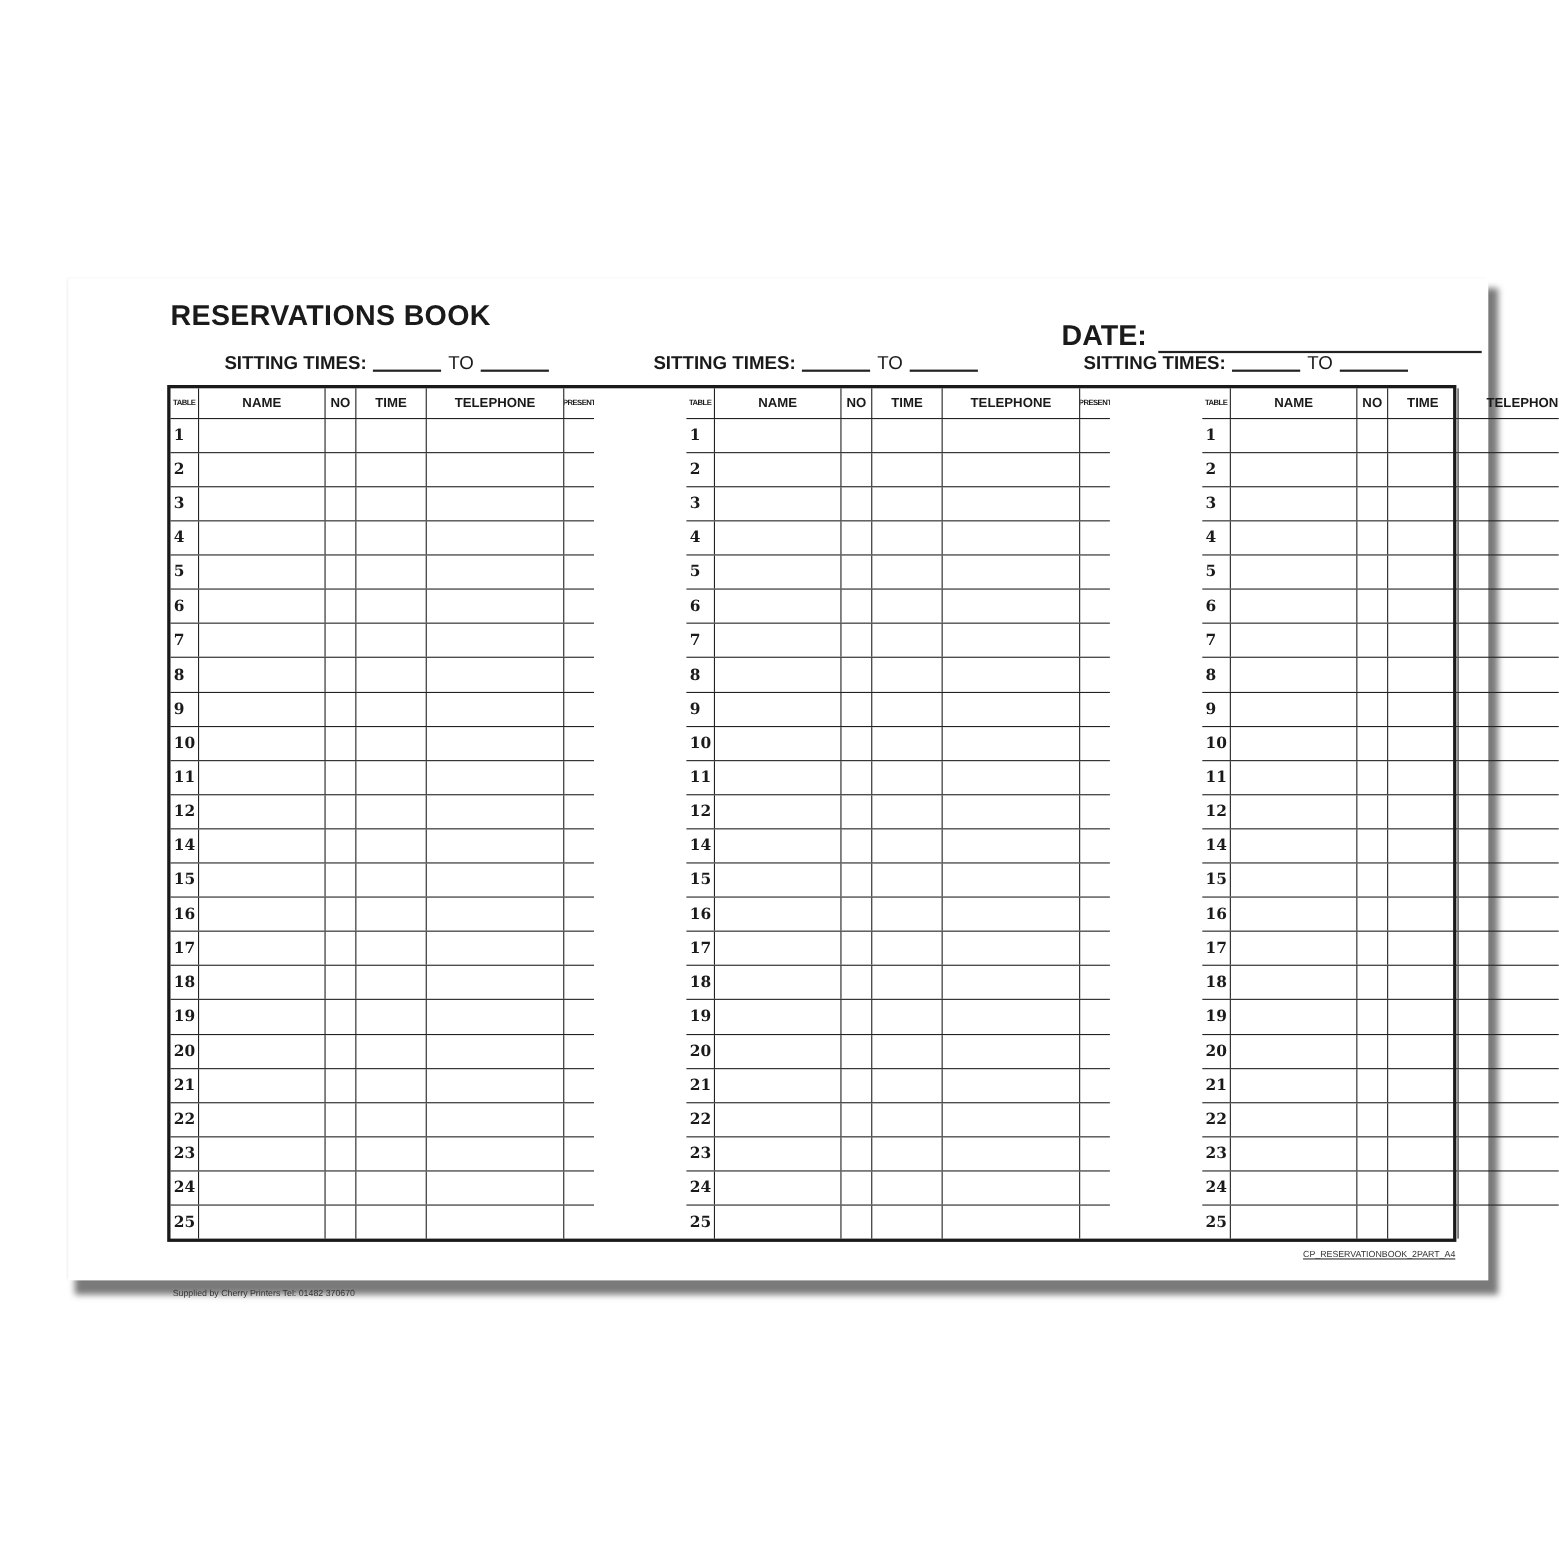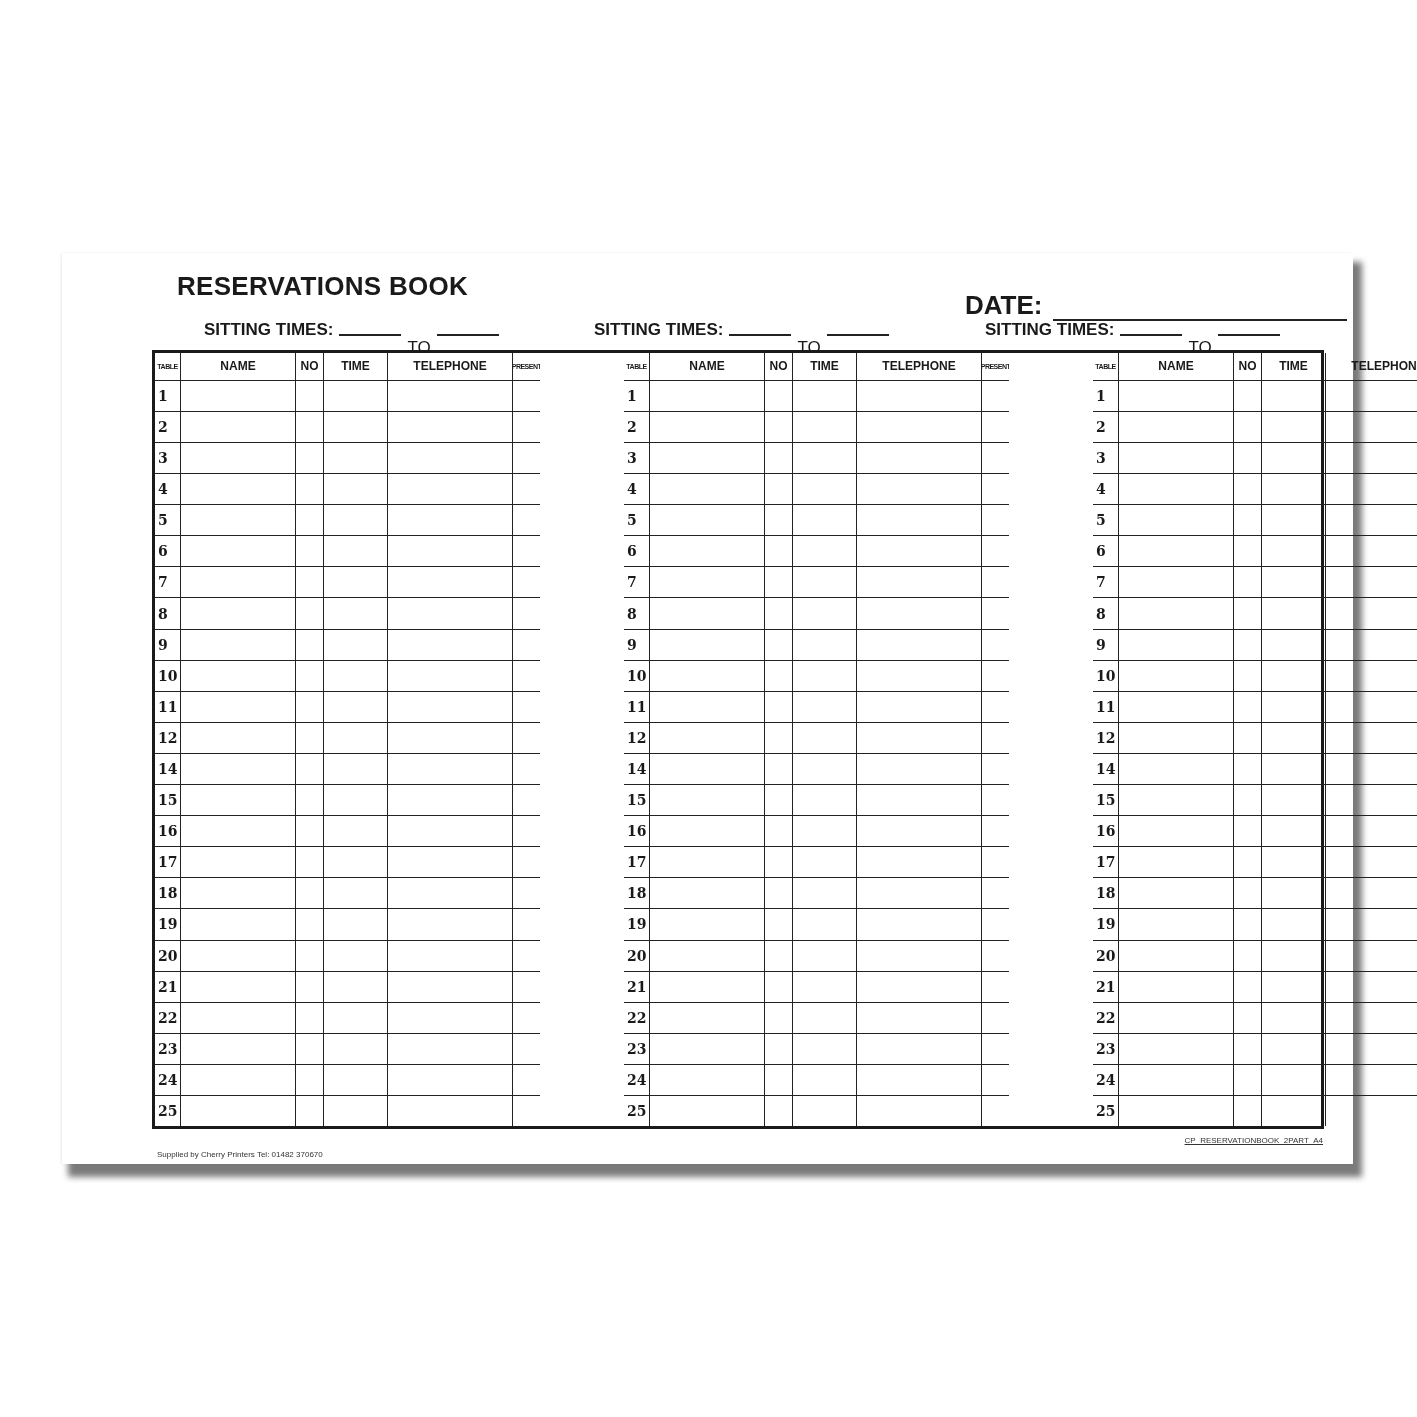--- a/index.html
+++ b/index.html
@@ -1,37 +1,37 @@
 <!DOCTYPE html>
 <html><head>
 <meta charset="utf-8">
 <style>
   html, body { margin:0; padding:0; background:#ffffff; }
   body { width:1417px; height:1417px; position:relative; overflow:hidden; font-family:"Liberation Sans", sans-serif; }
   .paper-shadow { position:absolute; left:68px; top:262px; width:1294px; height:915px; background:#7a7a7a; filter:blur(3px); }
   .paper { position:absolute; left:62px; top:253px; width:1291px; height:911px; background:#ffffff; box-shadow: -1px 0 2px rgba(0,0,0,0.08); }
-  .title { position:absolute; left:93px; top:18px; font-weight:bold; font-size:26px; color:#1a1a1a; letter-spacing:0.3px;margin-left:22px; }
+  .title { position:absolute; left:93px; top:18px; font-weight:bold; font-size:26px; color:#1a1a1a; letter-spacing:0.3px; }
   .date-wrap { position:absolute; left:903px; top:18px; display:flex; align-items:flex-end;margin-top:19px; }
   .date-label { font-weight:bold; font-size:26px; color:#1a1a1a; }
   .date-line { width:294px; border-bottom:2px solid #222; margin-left:10px; height:26px; }
-  .sitting { position:absolute; top:67px; display:flex; align-items:flex-start; font-size:17px; color:#1a1a1a; }
+  .sitting { position:absolute; top:67px; display:flex; align-items:center; font-size:17px; color:#1a1a1a; }
   .sitting .lbl { font-weight:bold; }
   .sitting .blank { display:inline-block; width:62px; border-bottom:2px solid #222; margin:0 6px; height:14px; }
-  .sitting .to { font-weight:normal;margin-top:18px; }
+  .sitting .to { font-weight:normal; }
   .grid-wrap { position:absolute; left:90px; top:97px; width:1172px; height:779px; border:3px solid #1a1a1a; box-sizing:border-box; display:flex;gap:42px; }
   .section { display:flex; flex-direction:column; height:100%; }
   .sep { width:5px; background:#1a1a1a; height:100%; }
   .row { display:flex; height:31.3px; border-top:1.5px solid #222; box-sizing:border-box; }
   .row.header { height:27px; border-top:none; }
   .cell { border-left:1.5px solid #222; box-sizing:border-box; display:flex; align-items:center; justify-content:center; font-size:12px; font-weight:bold; color:#1a1a1a; overflow:hidden; white-space:nowrap; }
   .cell:first-child { border-left:none; }
   .cell.num { justify-content:flex-start; padding-left:3px; font-size:14px; font-family:"DejaVu Serif", serif; }
   .cell.tiny { font-size:7px; letter-spacing:-0.5px; }
   .c-table { width:25px; } .c-name { width:115px; } .c-no { width:28px; } .c-time { width:64px; } .c-tel { width:125px; } .c-present { width:28px; }
-  .footer-left { position:absolute; left:95px; top:897px; font-size:8px; color:#333; }
+  .footer-left { position:absolute; left:95px; top:918px; font-size:8px; color:#333; }
   .footer-right { position:absolute; right:30px; top:883px; font-size:8px; color:#333;text-decoration:underline; }
 </style>
 </head>
 <body>
 
 <div class="paper-shadow"></div>
 <div class="paper">
   <div class="title">RESERVATIONS BOOK</div>
   <div class="date-wrap">
     <span class="date-label">DATE:</span>

